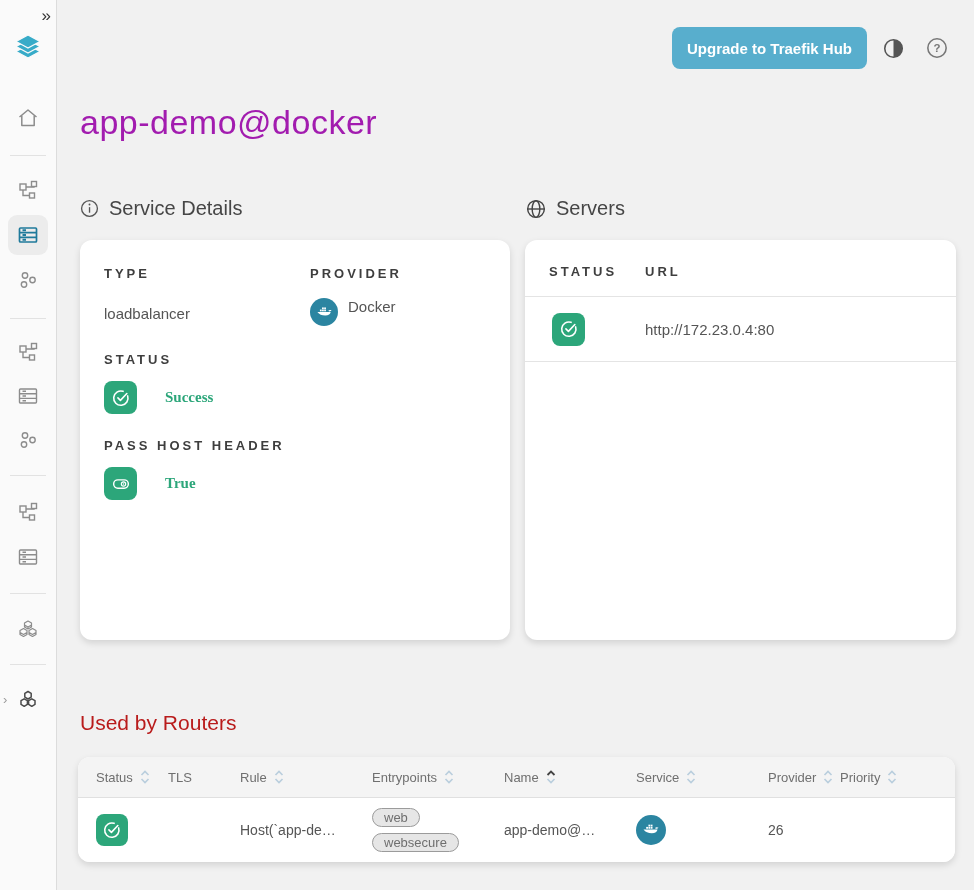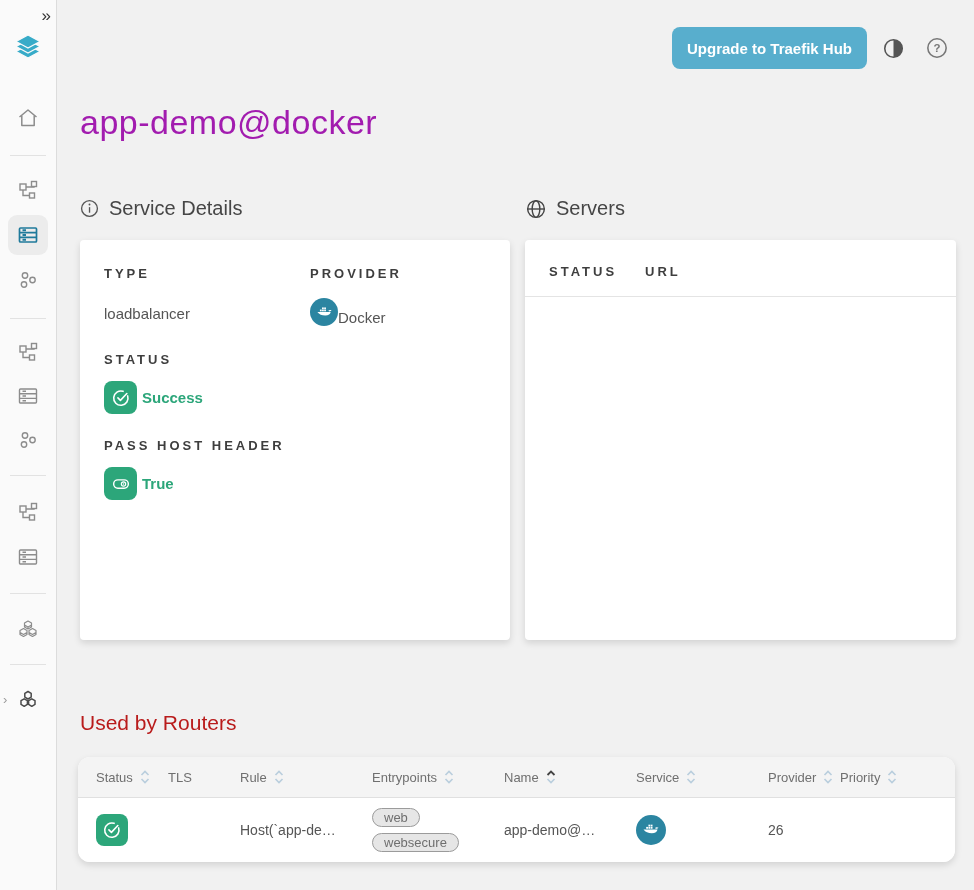--- a/index.html
+++ b/index.html
@@ -46,37 +46,37 @@
     position:absolute; left:80px; top:103px; font-size:34px; font-weight:400;
     color:#a21caf; letter-spacing:0.5px;
   }
   .section-header {
     position:absolute; top:197px; display:flex; align-items:center; gap:10px;
     font-size:20px; color:#464646;
   }
   .section-header svg { display:block; }
   
   .card {
-    position:absolute; background:#fff; border-radius:4px;
+    position:absolute; background:#fff; border-radius:12px;
     box-shadow:0 3px 7px rgba(0,0,0,0.13);
   }
   .details-card { left:80px; top:240px; width:430px; height:400px; }
   .servers-card { left:525px; top:240px; width:431px; height:400px; }
   .field-label {
     position:absolute; font-size:13px; font-weight:bold; color:#3e3e3e;
     letter-spacing:3px;
   }
   .field-value { position:absolute; font-size:15px; color:#555; }
   .badge {
     width:33px; height:33px; border-radius:8px; background:#2ca67a;
     display:flex; align-items:center; justify-content:center; flex:0 0 auto;
   }
-  .badge-row { position:absolute; display:flex; align-items:center; gap:5px; }
+  .badge-row { position:absolute; display:flex; align-items:center; gap:28px;font-family:Liberation Serif, serif; }
   .badge-row .green-text { color:#2ca67a; font-weight:bold; font-size:15px; }
-  .provider-row { position:absolute; display:flex; align-items:flex-end; font-size:15px; color:#555; }
+  .provider-row { position:absolute; display:flex; align-items:flex-start; gap:10px; font-size:15px; color:#555; }
   .docker-circle {
     border-radius:50%; background:#2b85a1;
     display:flex; align-items:center; justify-content:center; flex:0 0 auto;
   }
   
   .servers-head { position:absolute; top:24px; left:0; width:100%; height:32px; }
   .servers-head .col-status { position:absolute; left:24px; }
   .servers-head .col-url { position:absolute; left:120px; }
   .servers-rows { position:absolute; top:56px; left:0; width:100%; border-top:1px solid #e4e4e4; }
   .server-row {
@@ -334,20 +334,29 @@
   </svg>
   <span>Servers</span>
 </div>
 
 <div class="card servers-card">
   <div class="servers-head">
     <span class="field-label col-status" style="position:absolute;top:0">STATUS</span>
     <span class="field-label col-url" style="position:absolute;top:0">URL</span>
   </div>
   <div class="servers-rows">
+    <div class="server-row">
+      <span class="badge">
+        <svg width="20" height="20" viewBox="0 0 24 24">
+          <path d="M20 9.5 A 8.6 8.6 0 1 1 14.5 4" fill="none" stroke="#fff" stroke-width="1.9" stroke-linecap="round"></path>
+          <path d="M8.3 11.8 L11.3 14.8 L19 6.6" fill="none" stroke="#fff" stroke-width="1.9" stroke-linecap="round" stroke-linejoin="round"></path>
+        </svg>
+      </span>
+      <span class="url">http://172.23.0.4:80</span>
+    </div>
   </div>
 </div>
 
 <div class="routers-title">Used by Routers</div>
 
 <div class="routers-card">
   <div class="rt-grid rt-head">
     <div class="hcell">
       <span>Status</span>
       <span class="sort">

